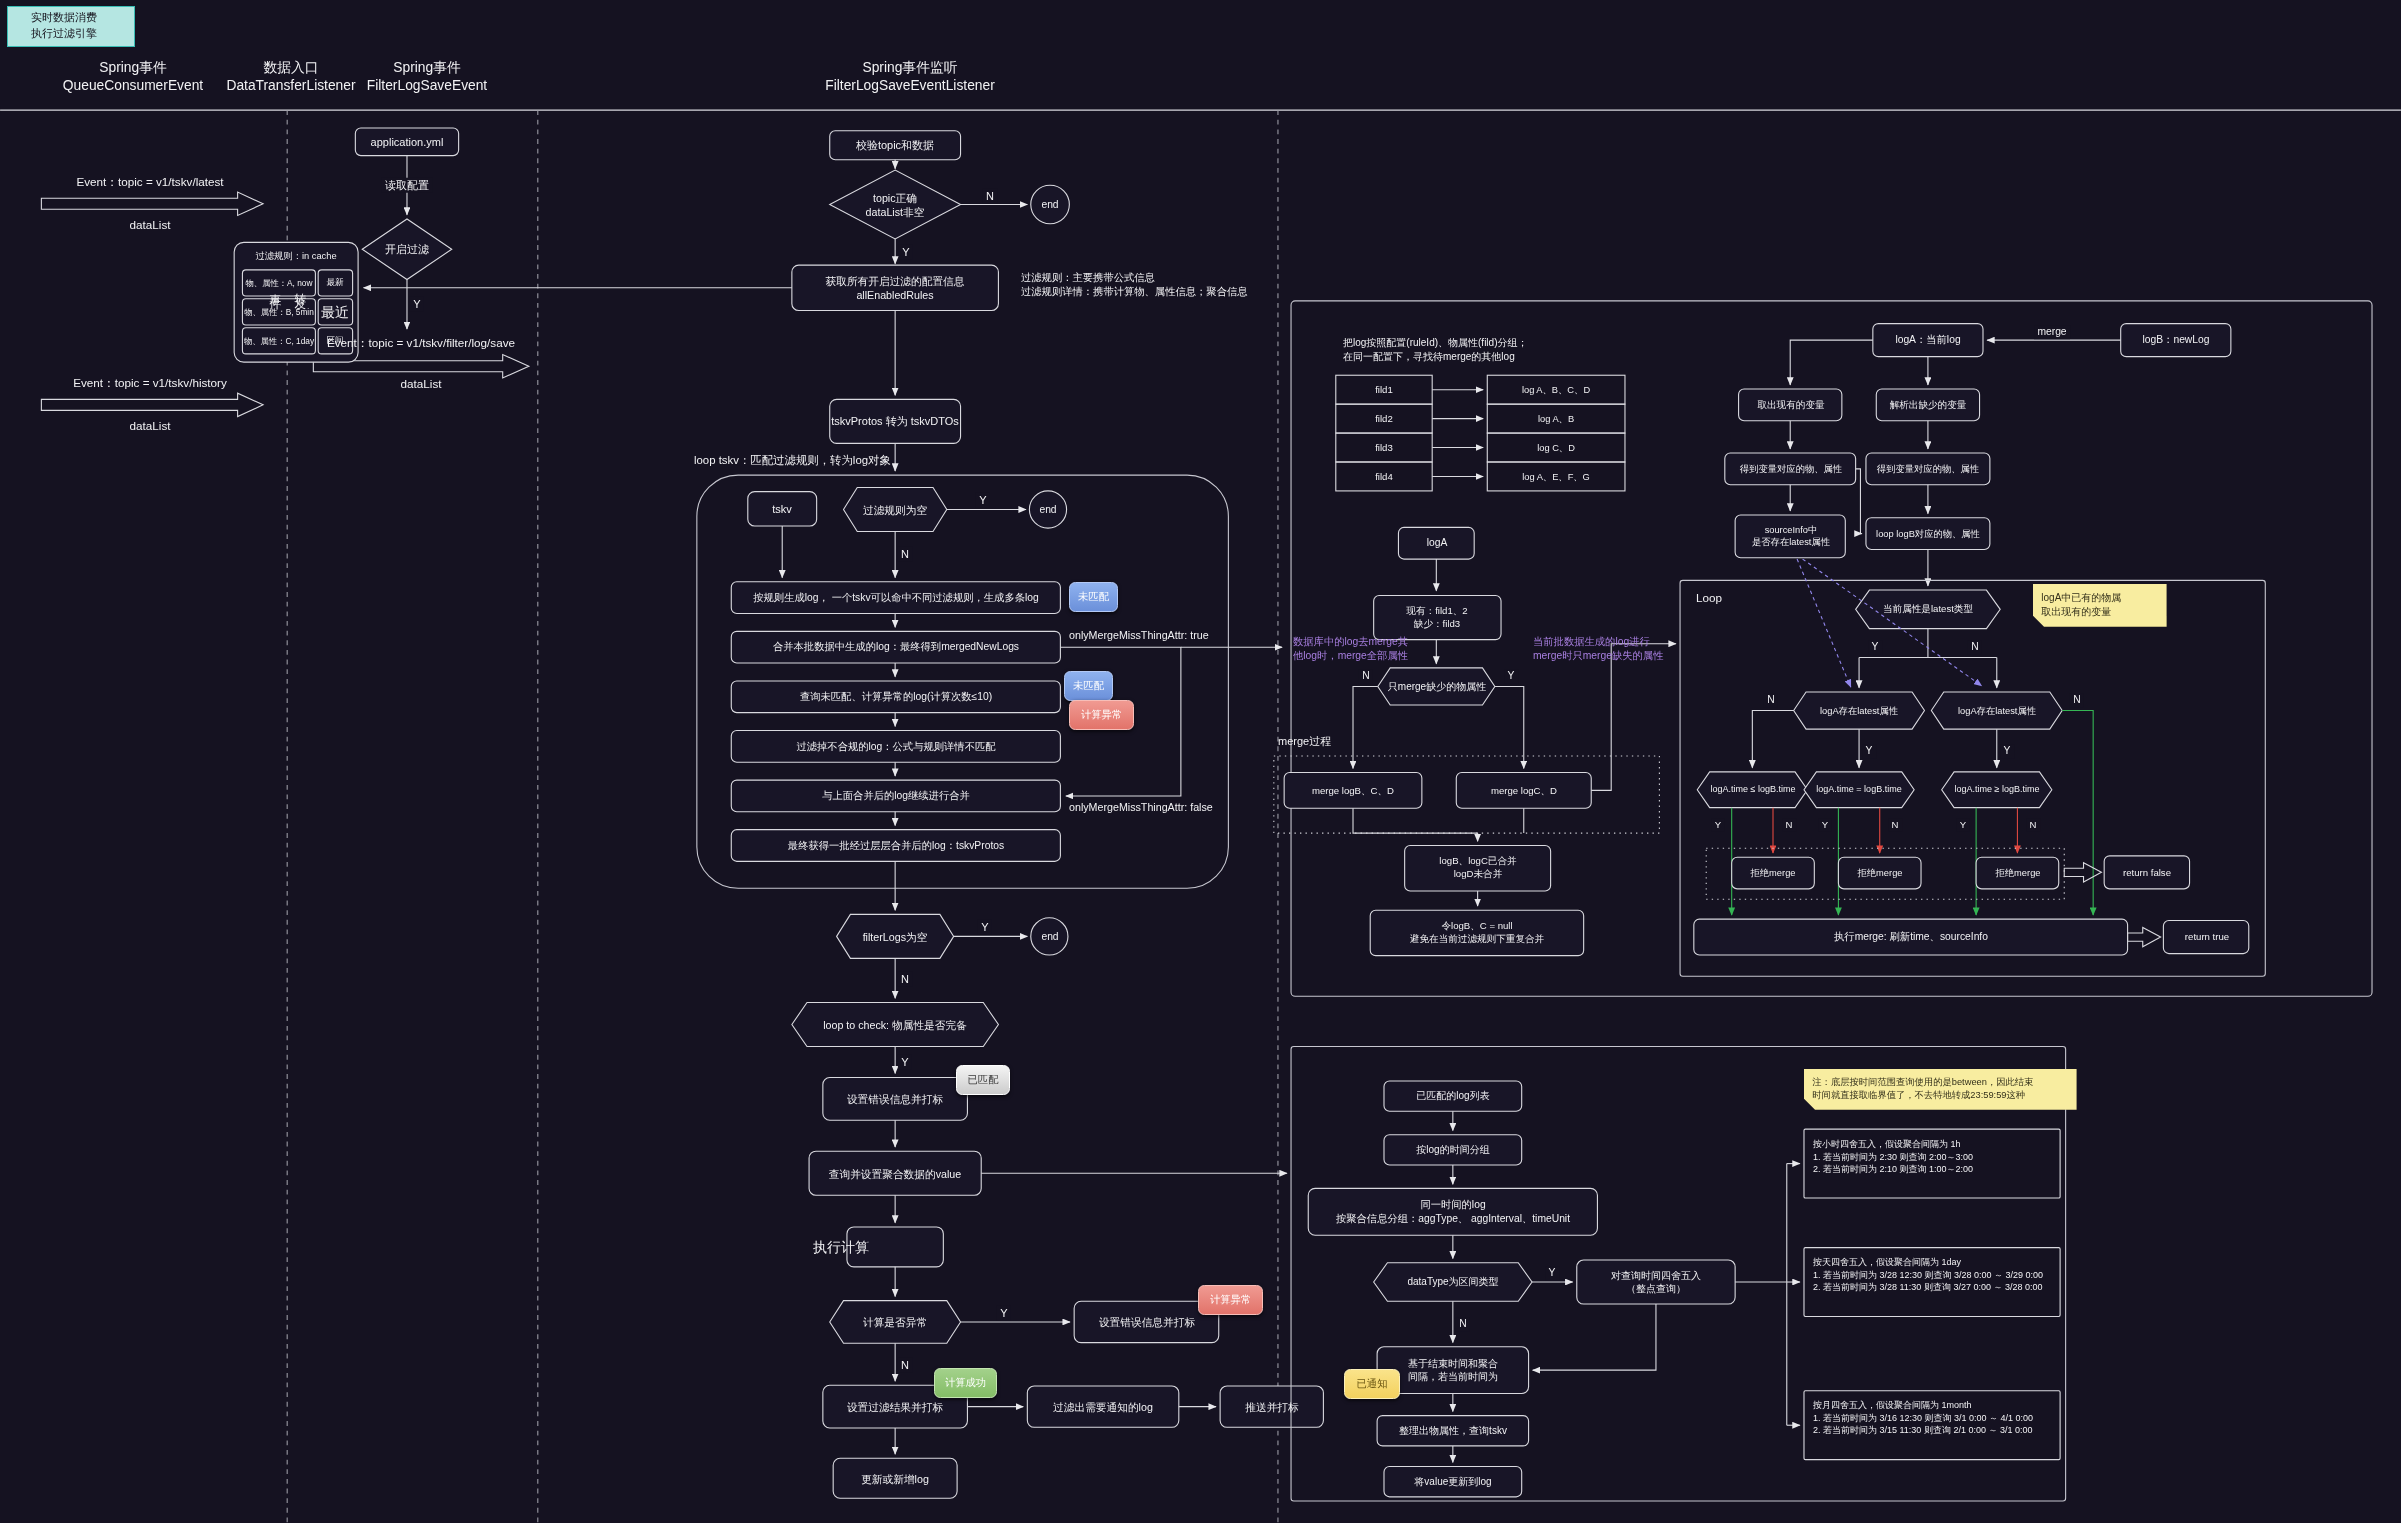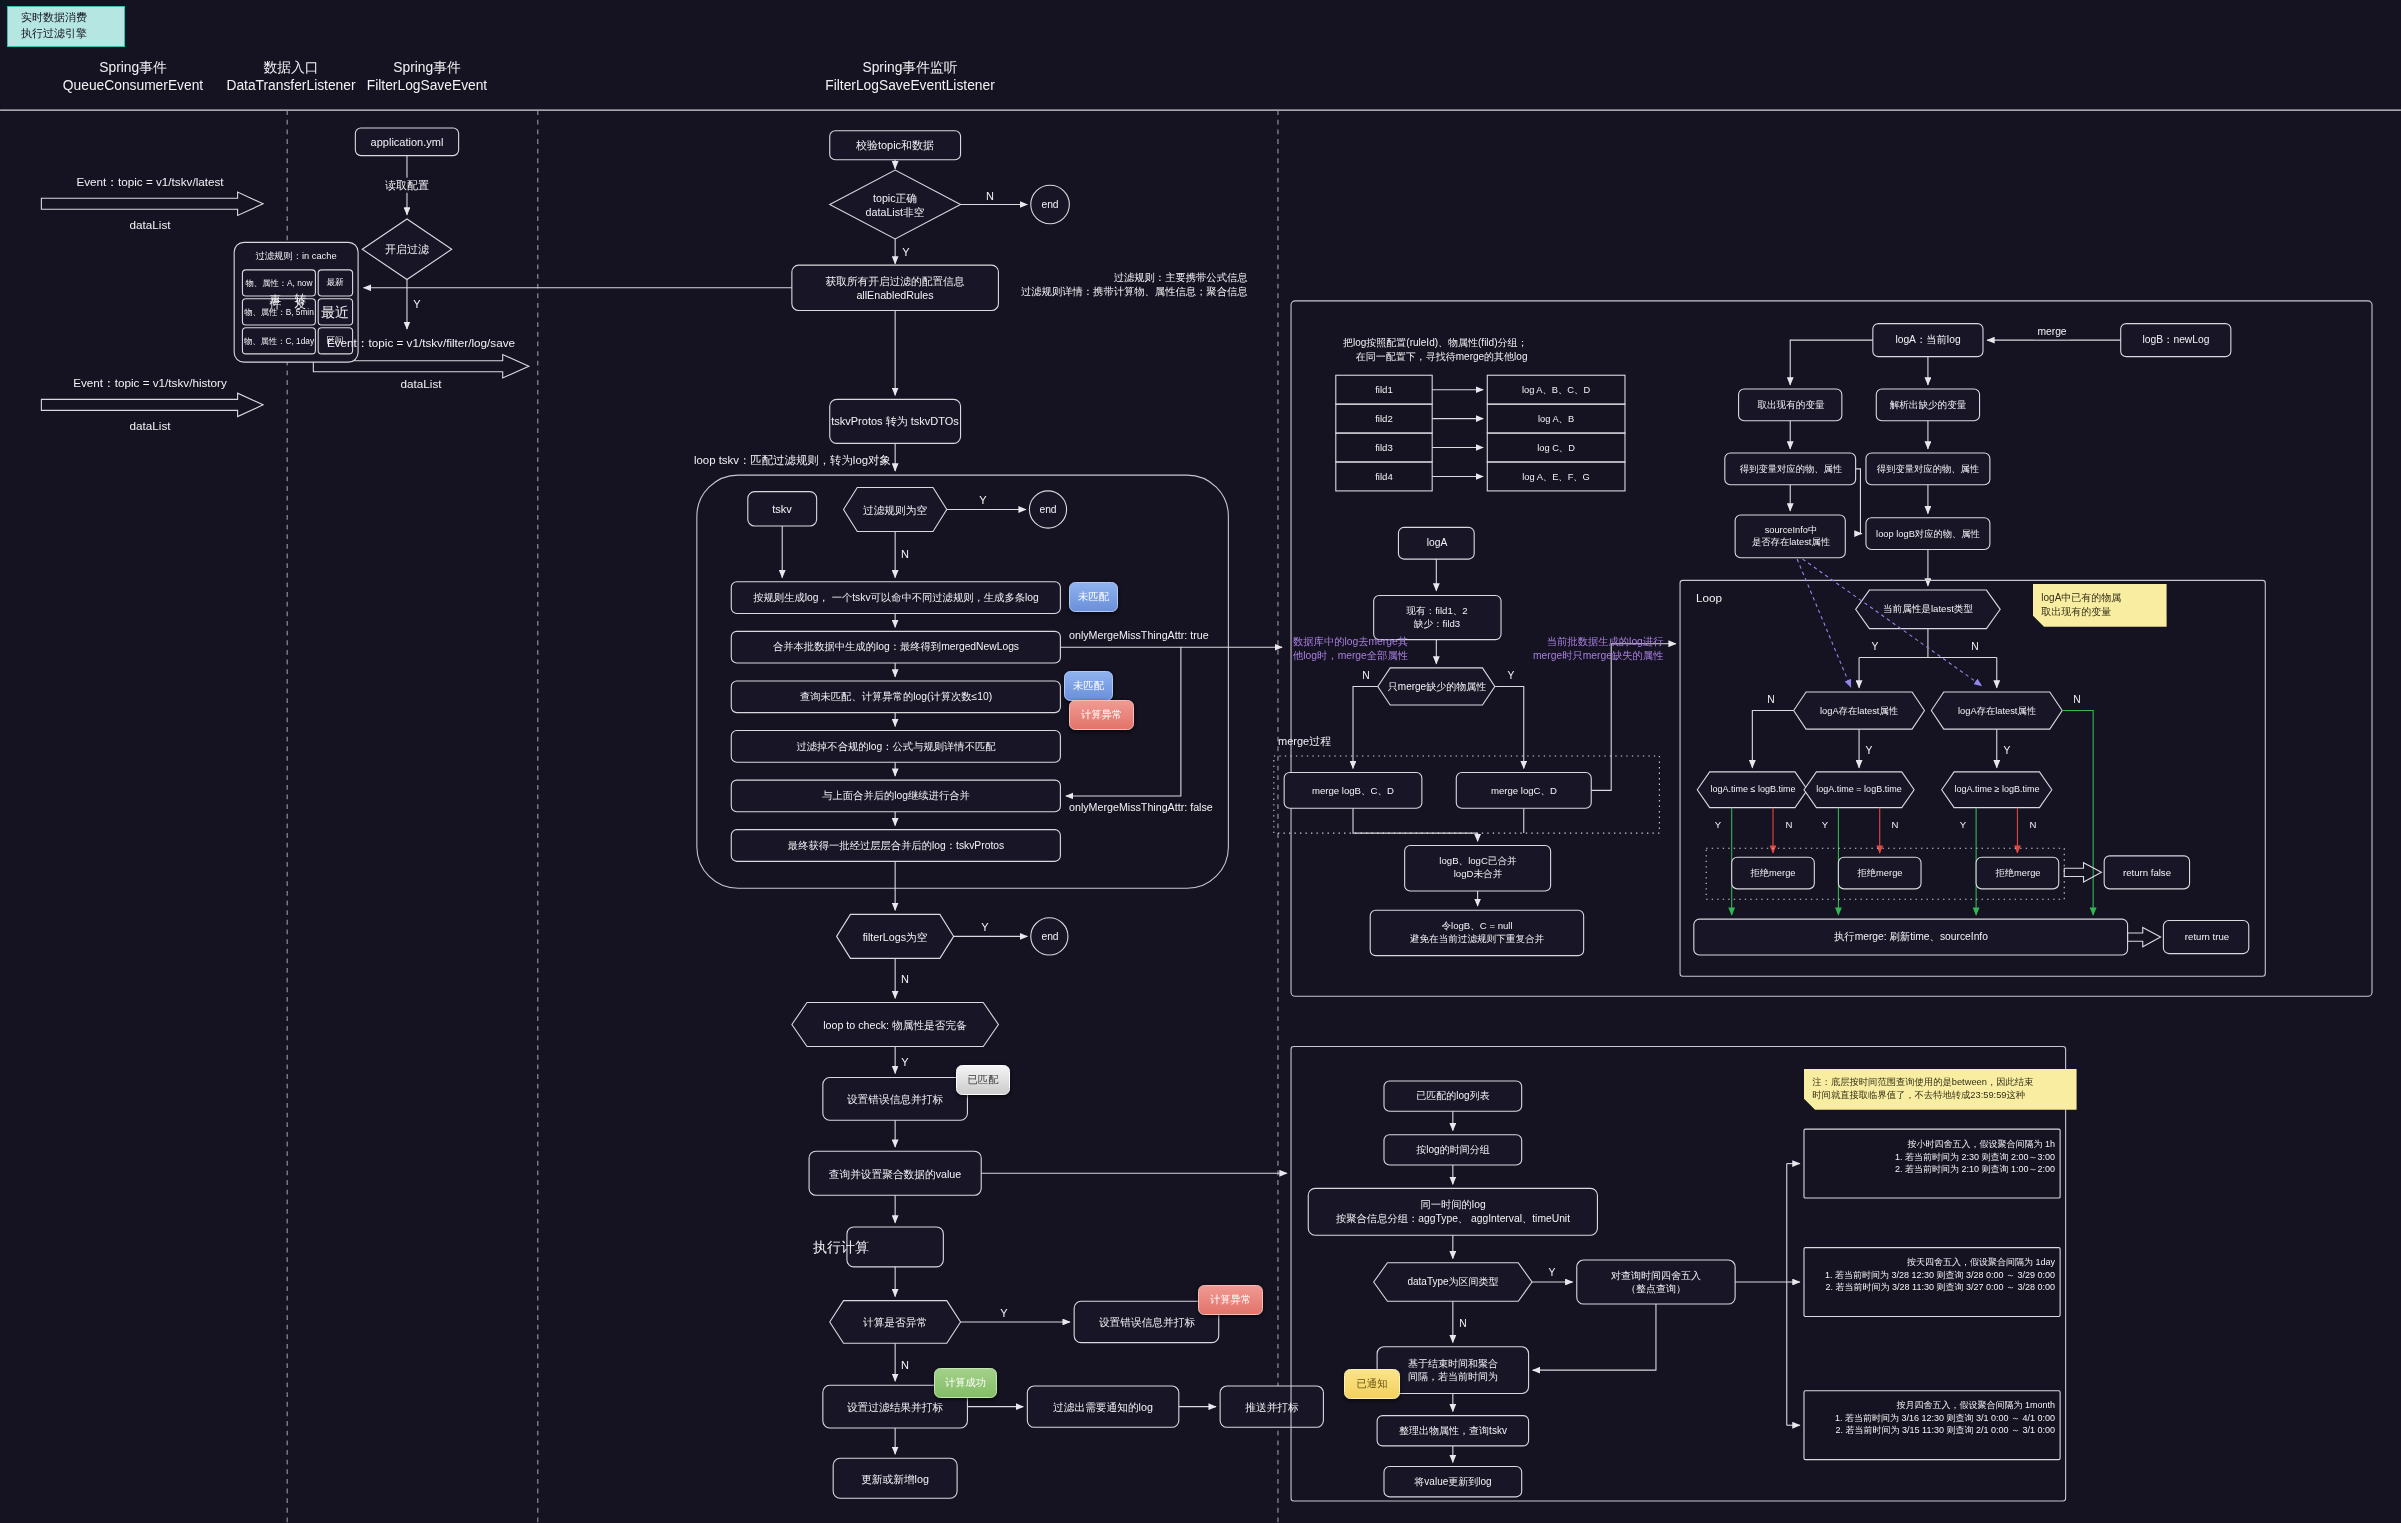--- a/index.html
+++ b/index.html
@@ -1,37 +1,37 @@
 <!DOCTYPE html>
 <html style="font-size:11px"><head>
 <meta charset="utf-8">
 <style>
   html,body{margin:0;padding:0;background:#151221;}
   #canvas{position:relative;width:2401px;height:1523px;background:#151221;overflow:hidden;
           font-family:"Liberation Sans","DejaVu Sans",sans-serif;}
   svg{position:absolute;left:0;top:0;}
   .t{position:absolute;transform:translate(-50%,-50%);text-align:center;white-space:pre-line;
      color:#f2f2f4;line-height:1.32;}
-  .tl{position:absolute;text-align:right;white-space:pre-line;color:#f2f2f4;line-height:1.4;}
+  .tl{position:absolute;text-align:left;white-space:pre-line;color:#f2f2f4;line-height:1.4;}
   .lbl{background:#151221;padding:0 3.4px;}
   .purple{color:#a87fe0;}
   .vtext{writing-mode:vertical-rl;letter-spacing:4.8px;color:#f2f2f4;}
   .badge{position:absolute;border-radius:6.2px;display:flex;align-items:center;justify-content:center;
          font-size:10.3px;box-shadow:0 1.4px 3.4px rgba(0,0,0,.55);}
   .b-blue{background:linear-gradient(180deg,#8fb2ef,#6b90da);border:0.7px solid #b3c9f5;color:#fff;}
   .b-red{background:linear-gradient(180deg,#f09a92,#e2736a);border:0.7px solid #f7beb8;color:#fff;}
   .b-green{background:linear-gradient(180deg,#a3d18b,#84bd66);border:0.7px solid #c4e6b2;color:#fff;}
   .b-yellow{background:linear-gradient(180deg,#fae38a,#f3d15e);border:0.7px solid #fcf0b8;color:#6a5612;margin-left:44px;}
   .b-gray{background:linear-gradient(180deg,#f4f4f4,#cccccc);border:0.7px solid #ffffff;color:#3a3a3a;}
   .note{position:absolute;background:#f8eda0;color:#33301a;padding:6.9px 8.3px;line-height:1.45;
         box-shadow:1.4px 2.1px 4.8px rgba(0,0,0,.5);white-space:pre-line;
         clip-path:polygon(0 0,100% 0,100% 100%,11px 100%,0 calc(100% - 11px));}
   .titlebadge{position:absolute;left:6.9px;top:5.5px;width:103px;height:39px;background:#b5e6e2;
         border:1.4px solid #39bdb5;color:#15121c;font-size:11px;line-height:1.45;
-        display:flex;align-items:center;padding-left:13px;white-space:pre-line;}
+        display:flex;align-items:center;padding-left:23px;white-space:pre-line;}
 </style>
 </head>
 <body>
 
 <div id="canvas">
 
 <svg width="2401" height="1523" viewBox="0 0 3487 2212">
   <defs>
     <marker id="aw" markerUnits="userSpaceOnUse" markerWidth="14" markerHeight="10" refX="11" refY="5" orient="auto">
           <path d="M0,0 L12,5 L0,10 Z" fill="#e8e8ec"></path>

